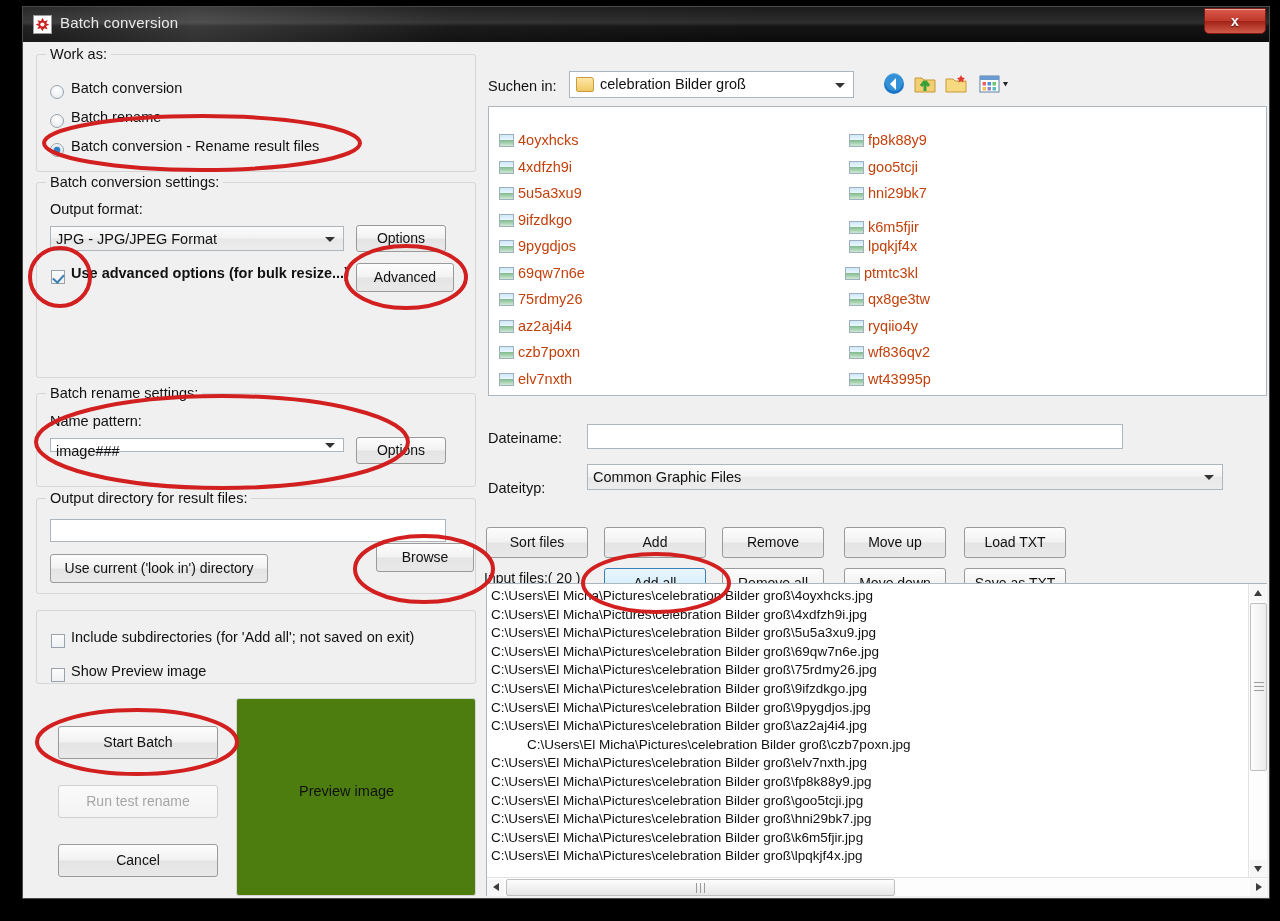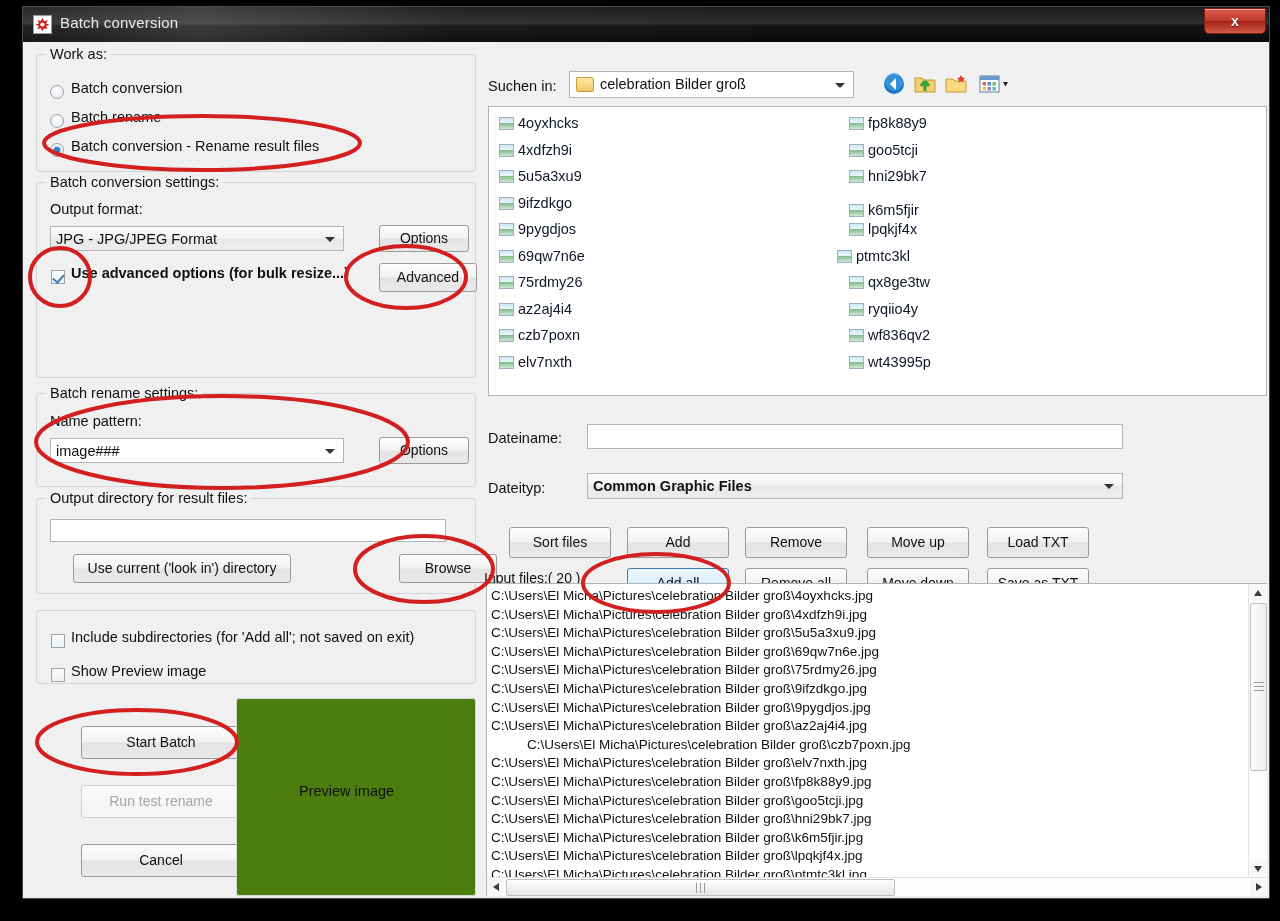--- a/index.html
+++ b/index.html
@@ -30,21 +30,21 @@
   
   #client{position:absolute;left:1px;top:35px;width:1244px;height:856px;background:#f0f0f0;}
 
   
   .group{position:absolute;border:1px solid #d5d5d5;border-radius:3px;box-sizing:border-box;background:transparent;}
   .group-title{position:absolute;top:-9px;left:9px;background:#f0f0f0;padding:0 4px;font-size:14.5px;color:#111;}
   .lbl{position:absolute;font-size:14.5px;color:#111;white-space:nowrap;}
   .btn{position:absolute;box-sizing:border-box;border:1px solid #9a9a9a;border-radius:3px;
        background:linear-gradient(to bottom,#fdfdfd 0%,#f2f2f2 48%,#e4e4e4 52%,#e9e9e9 100%);
        font-size:14px;color:#111;text-align:center;cursor:pointer;
-       font-family:"Liberation Sans",sans-serif;margin-left:23px;}
+       font-family:"Liberation Sans",sans-serif;}
   .btn.disabled{color:#a6a6a6;border-color:#cfcfcf;
        background:linear-gradient(to bottom,#fafafa 0%,#f3f3f3 100%);}
   .btn.hot{border:1px solid #3c7fb1;
        background:linear-gradient(to bottom,#eaf6fd 0%,#d9f0fc 48%,#bee6fd 52%,#a7d9f5 100%);}
   .txtbox{position:absolute;box-sizing:border-box;border:1px solid #aeb6bd;background:#fff;
           font-size:14.5px;color:#111;padding:2px 5px;}
   .combo{position:absolute;box-sizing:border-box;border:1px solid #aeb6bd;
          background:linear-gradient(to bottom,#fcfcfc 0%,#f2f2f2 48%,#e8e8e8 52%,#ededed 100%);
          font-size:14.5px;color:#111;padding:2px 5px;}
   .combo.white{background:#fff;}
@@ -55,21 +55,21 @@
          border:1px solid #9aa3ab;background:radial-gradient(circle at 50% 35%,#ffffff,#e3e7ea);}
   .radio.on::after{content:"";position:absolute;left:3px;top:3px;width:6px;height:6px;border-radius:50%;
          background:#2a7fc9;box-shadow:0 0 2px #1b5e96;}
   .chk{position:absolute;width:14px;height:14px;box-sizing:border-box;
        border:1px solid #9aa3ab;background:linear-gradient(to bottom,#fbfbfb,#eef1f3);}
   .chk.on::after{content:"";position:absolute;left:3px;top:1px;width:5px;height:9px;
        border:solid #3c7fb1;border-width:0 2px 2px 0;transform:rotate(42deg);}
 
   
   #filelist{position:absolute;box-sizing:border-box;border:1px solid #aeb6bd;background:#fff;overflow:hidden;}
-  .fitem{position:absolute;font-size:14.5px;color:#0f172a;white-space:nowrap;}
+  .fitem{position:absolute;font-size:14.5px;color:#c2410c;white-space:nowrap;margin-top:17px;}
   .fico{display:inline-block;width:15px;height:13px;margin-right:4px;vertical-align:-2px;
         border:1px solid #9eb0bf;box-sizing:border-box;
         background:linear-gradient(to bottom,#cfe8f7 0%,#eaf6fd 45%,#7fb98c 46%,#cfe9d3 100%);}
 
   
   #inputlist{position:absolute;box-sizing:border-box;border:1px solid #aeb6bd;background:#fff;overflow:hidden;}
   .prow{position:absolute;left:4px;font-size:13.5px;color:#111;white-space:nowrap;
         font-family:"Liberation Sans",sans-serif;}
 
   
@@ -129,32 +129,32 @@
       <div class="btn" style="left:332px;top:183px;width:90px;height:27px;line-height:25px;">Options</div>
 
       <div class="chk on" style="left:27px;top:228px;"></div>
       <div class="lbl" style="left:47px;top:223px;font-weight:bold;">Use advanced options (for bulk resize...)</div>
       <div class="btn" style="left:332px;top:221px;width:98px;height:29px;line-height:27px;">Advanced</div>
 
       <div class="group" style="left:12px;top:351px;width:440px;height:94px;">
         <div class="group-title">Batch rename settings:</div>
       </div>
       <div class="lbl" style="left:26px;top:371px;">Name pattern:</div>
-      <div class="combo white" style="left:26px;top:396px;width:294px;height:25px;line-height:20px;">
+      <div class="combo white" style="left:26px;top:396px;width:294px;height:14px;line-height:20px;">
         <span>image###</span>
         <span class="arr"></span>
       </div>
       <div class="btn" style="left:332px;top:395px;width:90px;height:27px;line-height:25px;">Options</div>
 
       <div class="group" style="left:12px;top:456px;width:440px;height:96px;">
         <div class="group-title">Output directory for result files:</div>
       </div>
       <div class="txtbox" style="left:26px;top:477px;width:396px;height:23px;line-height:19px;"></div>
       <div class="btn" style="left:26px;top:512px;width:218px;height:29px;line-height:27px;">Use current ('look in') directory</div>
-      <div class="btn" style="left:352px;top:512px;width:98px;height:29px;line-height:27px;">Browse</div>
+      <div class="btn" style="left:352px;top:501px;width:98px;height:29px;line-height:27px;">Browse</div>
 
       <div class="group" style="left:12px;top:568px;width:440px;height:74px;"></div>
       <div class="chk" style="left:27px;top:592px;"></div>
       <div class="lbl" style="left:47px;top:587px;">Include subdirectories (for 'Add all'; not saved on exit)</div>
       <div class="chk" style="left:27px;top:626px;"></div>
       <div class="lbl" style="left:47px;top:621px;">Show Preview image</div>
 
       <div class="btn" style="left:34px;top:684px;width:160px;height:33px;line-height:31px;">Start Batch</div>
       <div class="btn disabled" style="left:34px;top:743px;width:160px;height:33px;line-height:31px;">Run test rename</div>
       <div class="btn" style="left:34px;top:802px;width:160px;height:33px;line-height:31px;">Cancel</div>
@@ -214,32 +214,32 @@
           <div class="fitem" style="left: 10px; top: 140.5px;"><span class="fico"></span><span>69qw7n6e</span></div>
           <div class="fitem" style="left: 10px; top: 167px;"><span class="fico"></span><span>75rdmy26</span></div>
           <div class="fitem" style="left: 10px; top: 193.5px;"><span class="fico"></span><span>az2aj4i4</span></div>
           <div class="fitem" style="left: 10px; top: 220px;"><span class="fico"></span><span>czb7poxn</span></div>
           <div class="fitem" style="left: 10px; top: 246.5px;"><span class="fico"></span><span>elv7nxth</span></div>
           <div class="fitem" style="left: 360px; top: 8px;"><span class="fico"></span><span>fp8k88y9</span></div>
           <div class="fitem" style="left: 360px; top: 34.5px;"><span class="fico"></span><span>goo5tcji</span></div>
           <div class="fitem" style="left: 360px; top: 61px;"><span class="fico"></span><span>hni29bk7</span></div>
           <div class="fitem" style="left: 360px; top: 95px;"><span class="fico"></span><span>k6m5fjir</span></div>
           <div class="fitem" style="left: 360px; top: 114px;"><span class="fico"></span><span>lpqkjf4x</span></div>
-          <div class="fitem" style="left: 348px; top: 140.5px;"><span class="fico"></span><span>ptmtc3kl</span></div>
+          <div class="fitem" style="left: 356px; top: 140.5px;"><span class="fico"></span><span>ptmtc3kl</span></div>
           <div class="fitem" style="left: 360px; top: 167px;"><span class="fico"></span><span>qx8ge3tw</span></div>
           <div class="fitem" style="left: 360px; top: 193.5px;"><span class="fico"></span><span>ryqiio4y</span></div>
           <div class="fitem" style="left: 360px; top: 220px; text-align: right;"><span class="fico"></span><span>wf836qv2</span></div>
           <div class="fitem" style="left: 360px; top: 246.5px;"><span class="fico"></span><span>wt43995p</span></div>
         </div>
 
       <div class="lbl" style="left:464px;top:388px;">Dateiname:</div>
       <div class="txtbox" style="left:563px;top:382px;width:536px;height:25px;line-height:21px;"></div>
 
       <div class="lbl" style="left:464px;top:438px;">Dateityp:</div>
-      <div class="combo" style="left:563px;top:431px;width:536px;height:26px;line-height:21px;font-weight:bold;">
+      <div class="combo" style="left:563px;top:422px;width:636px;height:26px;line-height:21px;">
         <span>Common Graphic Files</span>
         <span class="arr"></span>
       </div>
 
       <div class="btn" style="left:462px;top:485px;width:102px;height:31px;line-height:29px;">Sort files</div>
       <div class="btn" style="left:580px;top:485px;width:102px;height:31px;line-height:29px;">Add</div>
       <div class="btn" style="left:698px;top:485px;width:102px;height:31px;line-height:29px;">Remove</div>
       <div class="btn" style="left:820px;top:485px;width:102px;height:31px;line-height:29px;">Move up</div>
       <div class="btn" style="left:940px;top:485px;width:102px;height:31px;line-height:29px;">Load TXT</div>
 
@@ -258,21 +258,20 @@
           <div class="prow" style="top: 97px;">C:\Users\El Micha\Pictures\celebration Bilder groß\9ifzdkgo.jpg</div>
           <div class="prow" style="top: 115.6px;">C:\Users\El Micha\Pictures\celebration Bilder groß\9pygdjos.jpg</div>
           <div class="prow" style="top: 134.2px;">C:\Users\El Micha\Pictures\celebration Bilder groß\az2aj4i4.jpg</div>
           <div class="prow" style="top: 152.8px; margin-left: 36px;">C:\Users\El Micha\Pictures\celebration Bilder groß\czb7poxn.jpg</div>
           <div class="prow" style="top: 171.4px;">C:\Users\El Micha\Pictures\celebration Bilder groß\elv7nxth.jpg</div>
           <div class="prow" style="top: 190px;">C:\Users\El Micha\Pictures\celebration Bilder groß\fp8k88y9.jpg</div>
           <div class="prow" style="top: 208.6px;">C:\Users\El Micha\Pictures\celebration Bilder groß\goo5tcji.jpg</div>
           <div class="prow" style="top: 227.2px;">C:\Users\El Micha\Pictures\celebration Bilder groß\hni29bk7.jpg</div>
           <div class="prow" style="top: 245.8px;">C:\Users\El Micha\Pictures\celebration Bilder groß\k6m5fjir.jpg</div>
           <div class="prow" style="top: 264.4px;">C:\Users\El Micha\Pictures\celebration Bilder groß\lpqkjf4x.jpg</div>
-          <div class="prow" style="top: 283px;">C:\Users\El Micha\Pictures\celebration Bilder groß\ptmtc3kl.jpg</div>
         </div>
 
       <div class="sb-v" style="left:1224px;top:542px;height:293px;">
         <div class="sb-btn" style="left:1px;top:0;">
           <div class="tri" style="left:4px;top:6px;border-left:4.5px solid transparent;border-right:4.5px solid transparent;border-bottom:6px solid #3c3c3c;"></div>
         </div>
         <div class="sb-thumb" style="left:1px;top:19px;width:17px;height:168px;">
           <div class="grip" style="margin-left:-5px;margin-top:-5px;width:10px;height:10px;
                background:repeating-linear-gradient(to bottom,#9a9a9a 0 1px,transparent 1px 4px);"></div>
         </div>

